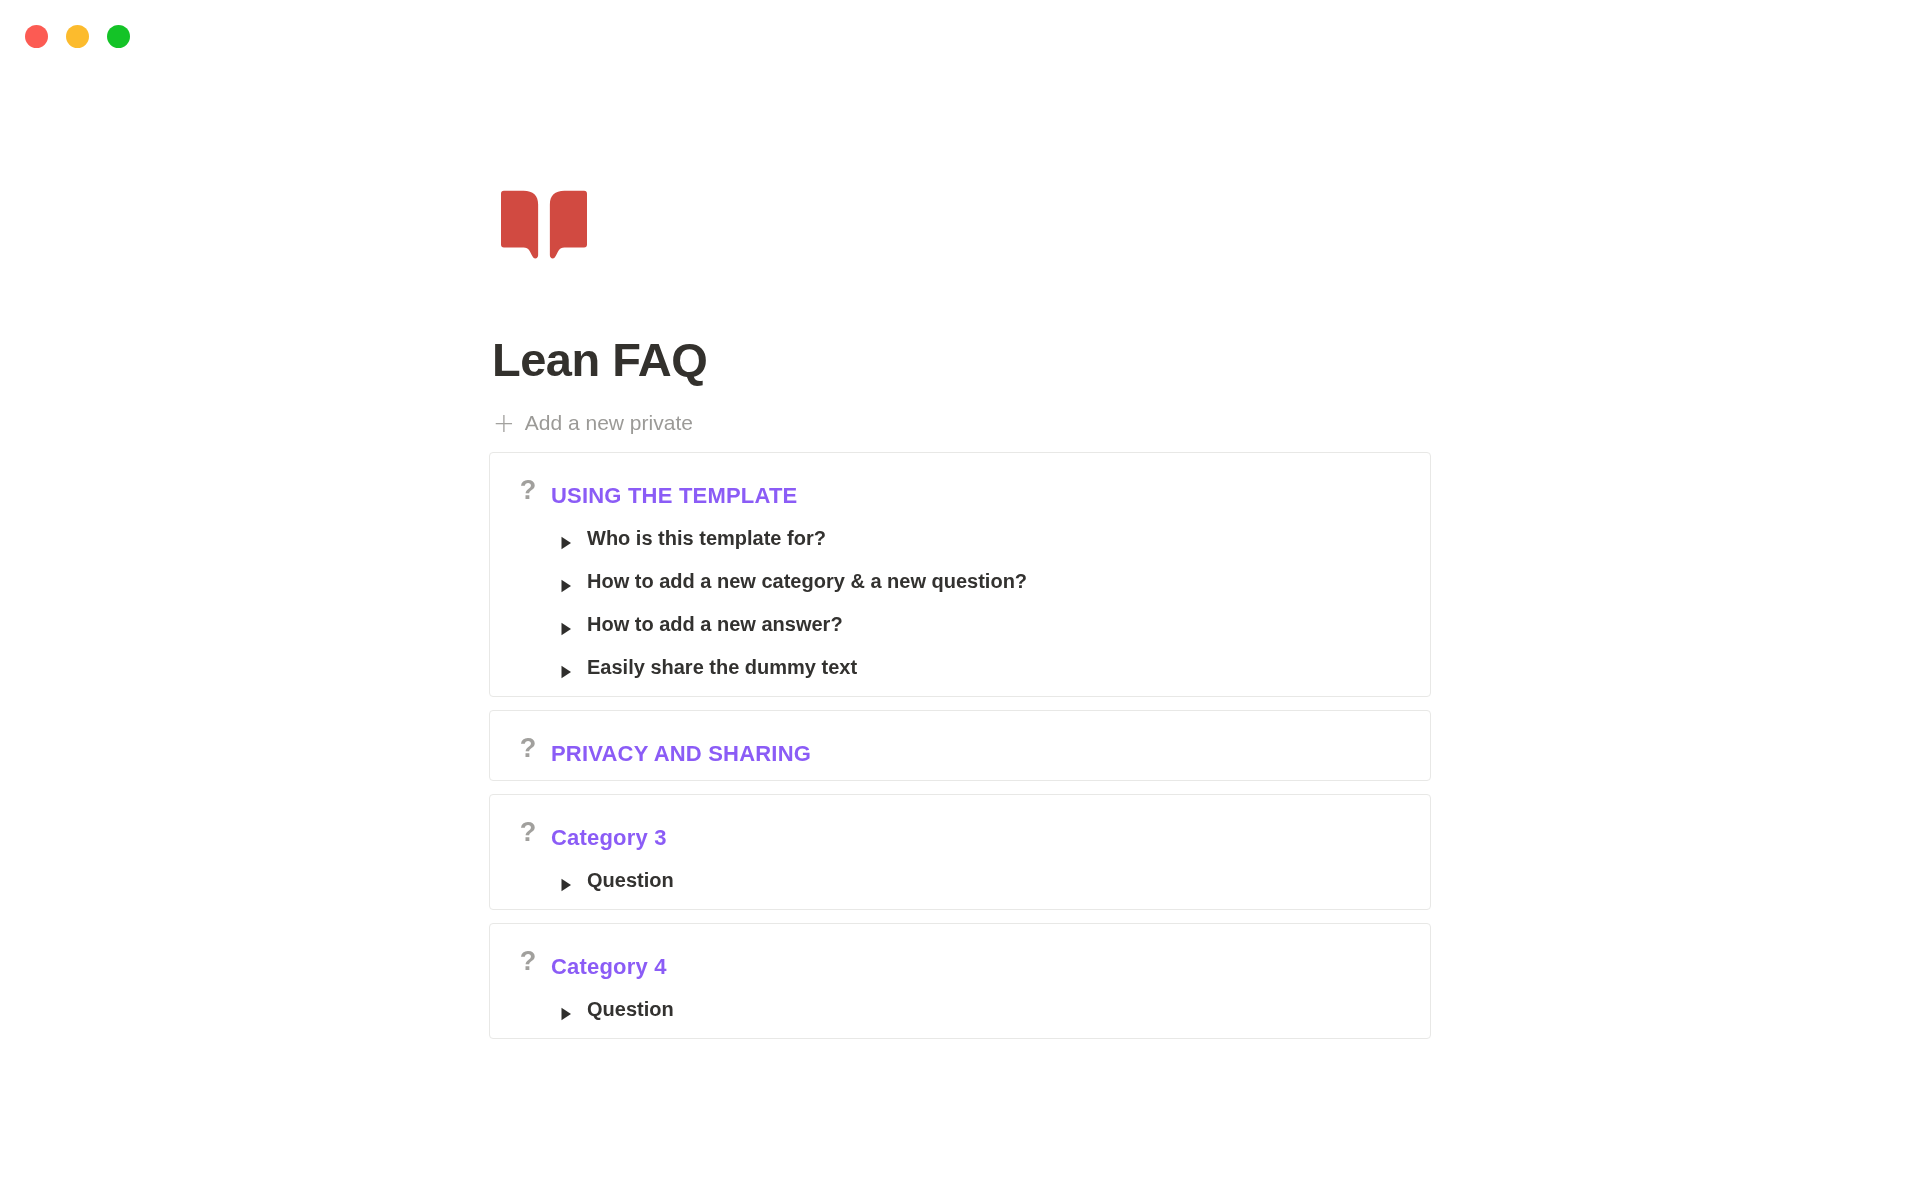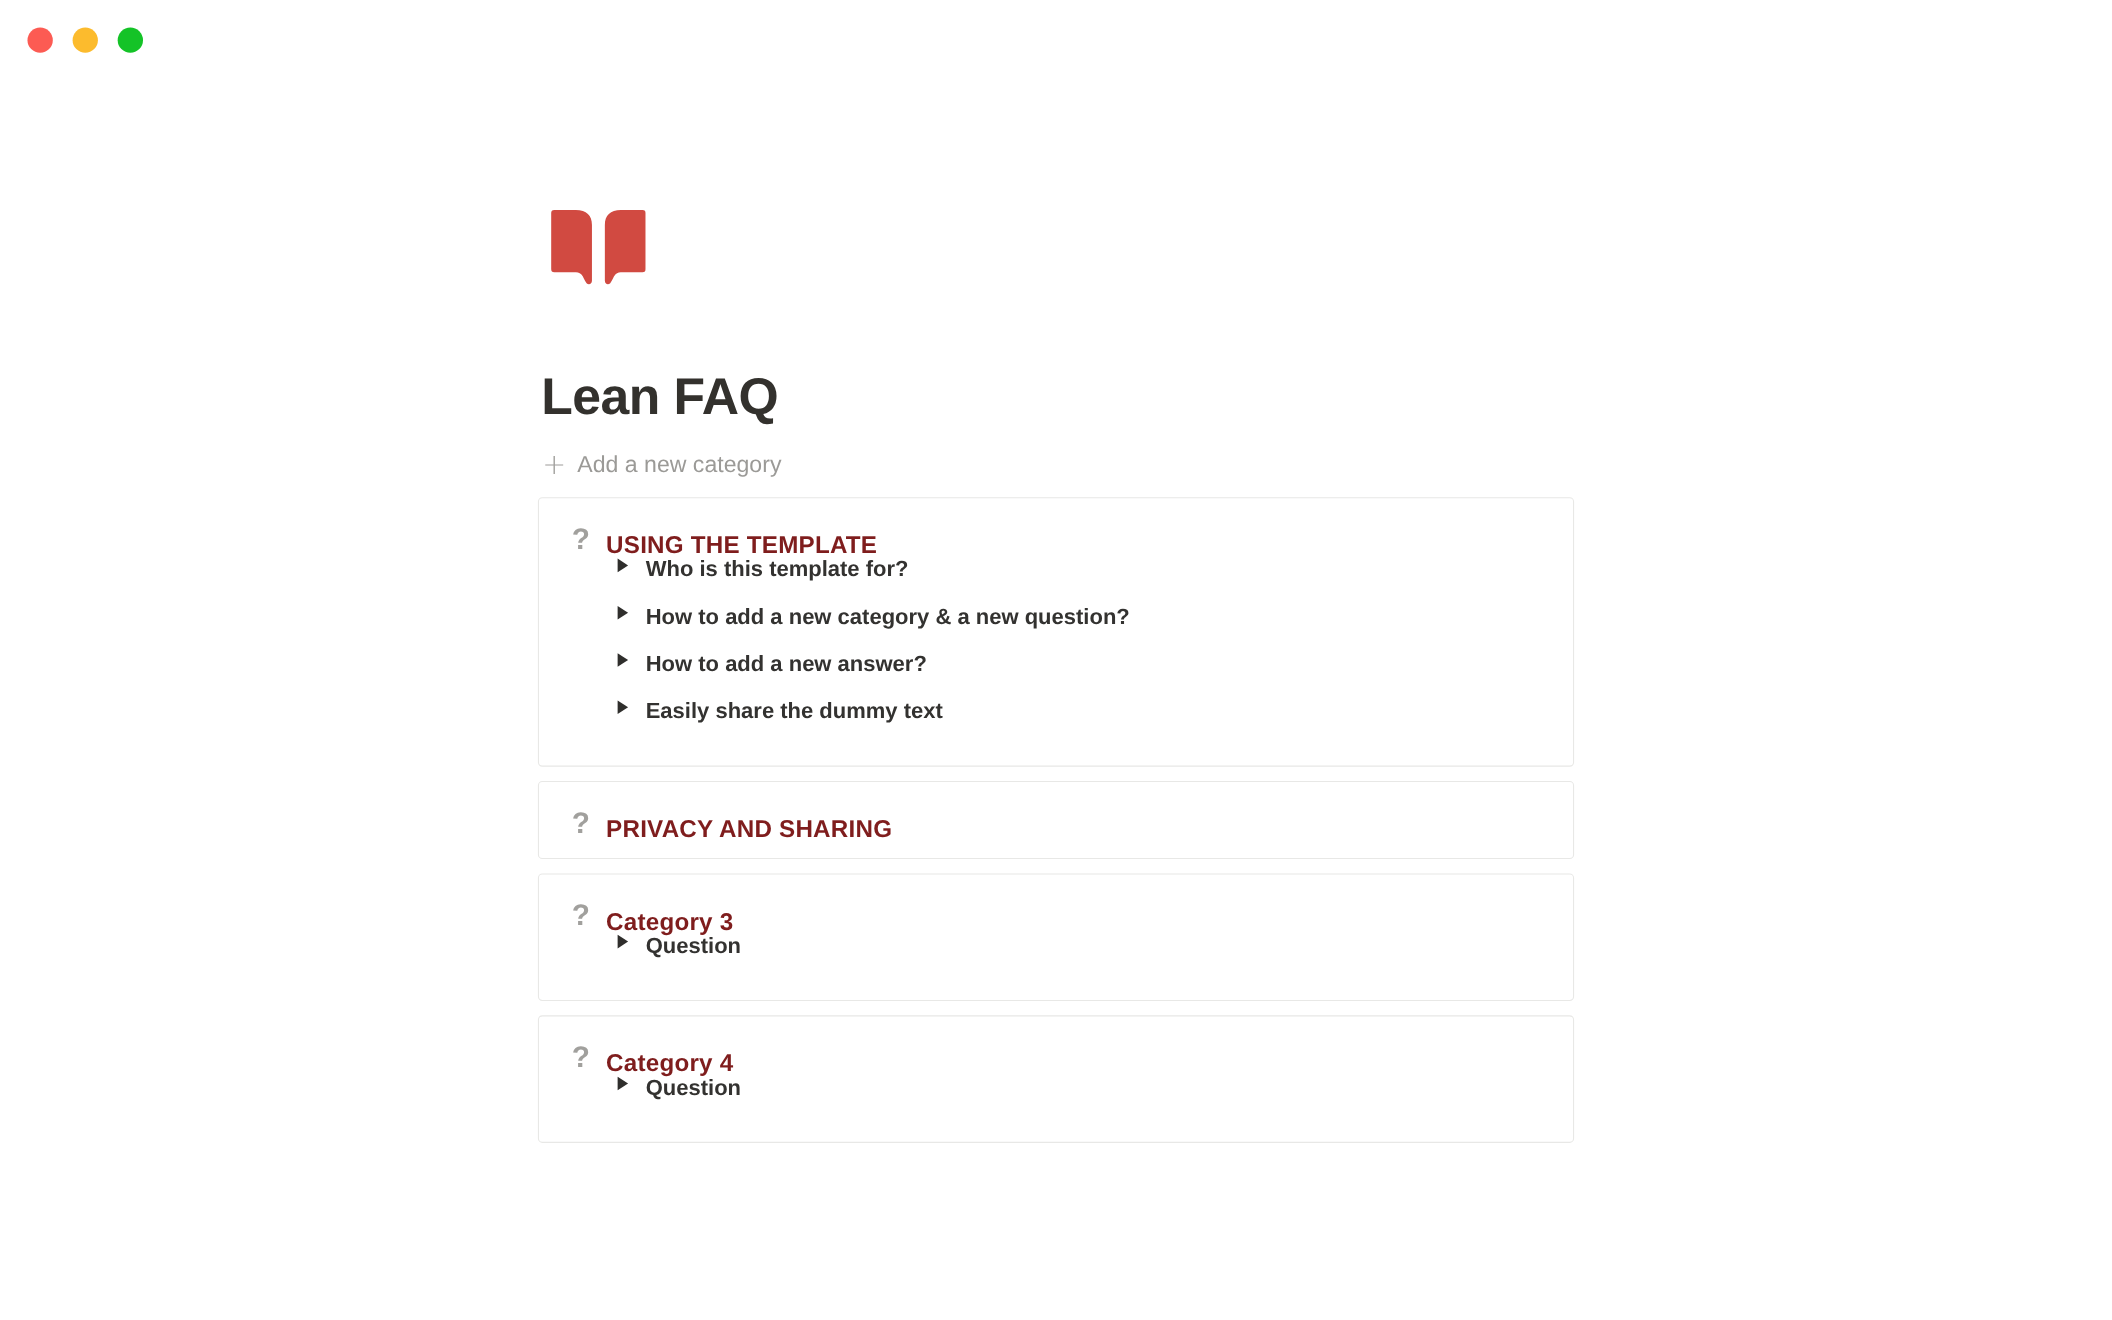--- a/index.html
+++ b/index.html
@@ -69,30 +69,30 @@
   .qmark {
     width: 24px; text-align: center;
     font-size: 27px; font-weight: 700;
     color: #a1a09d;
     margin-right: 11px;
     line-height: 1;
   }
   .cat-title {
     font-size: 22px;
     font-weight: 700;
-    color: #7f1d1d;
+    color: #8b5cf6;
     letter-spacing: 0.2px;
     cursor: text;
     margin-top: 12px;
   }
 
   .questions { margin: 2px 0 0 44px; }
   .q-row {
     height: 43px;
-    display: flex; align-items: flex-start;
+    display: flex; align-items: flex-end;
     cursor: pointer;
   }
   .q-row .tri {
     width: 12px; height: 14px;
     margin-right: 15px;
     display: inline-flex; align-items: center;
     flex: 0 0 auto;
   }
   .q-text {
     font-size: 20px;
@@ -123,21 +123,21 @@
                    C 31,65.8 30.2,62 28,59.8 C 26.3,58.2 24,58 21,58 L 3,58
                    C 1,58 0,57 0,55 L 0,3 C 0,1 1,0 3,0 Z"></path>
         </g>
       </svg>
     </div>
 
     <h1 class="page-title">Lean FAQ</h1>
 
     <div class="add-category">
       <span class="plus">+</span>
-      <span>Add a new category</span>
+      <span>Add a new private</span>
     </div>
 
     <div class="category-list" id="cards">
   <section class="card">
     <div class="card-header">
       <span class="qmark">?</span>
       <span class="cat-title">USING THE TEMPLATE</span>
     </div>
     <div class="questions">
   <div class="q-row">

